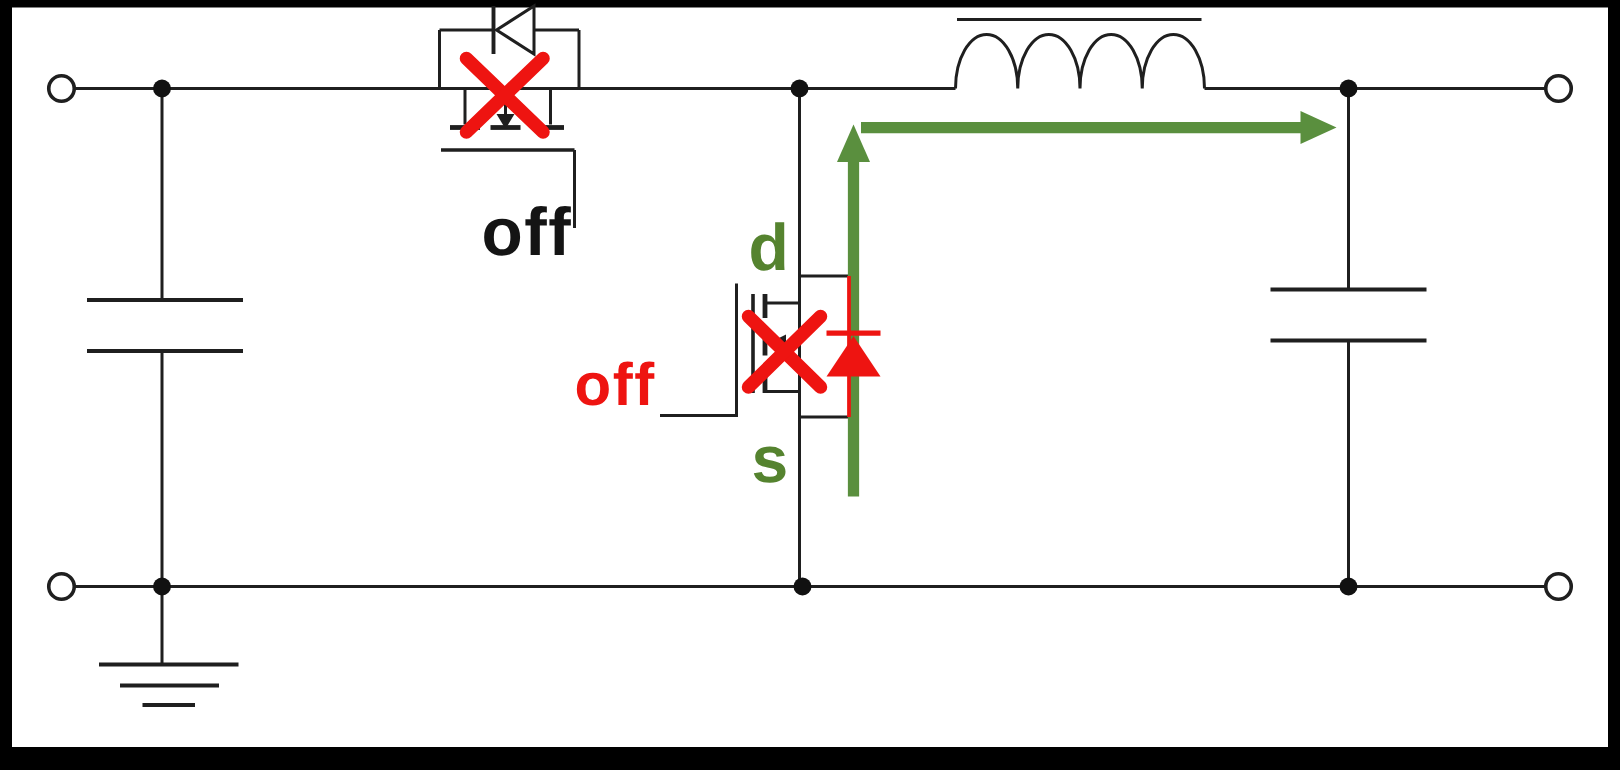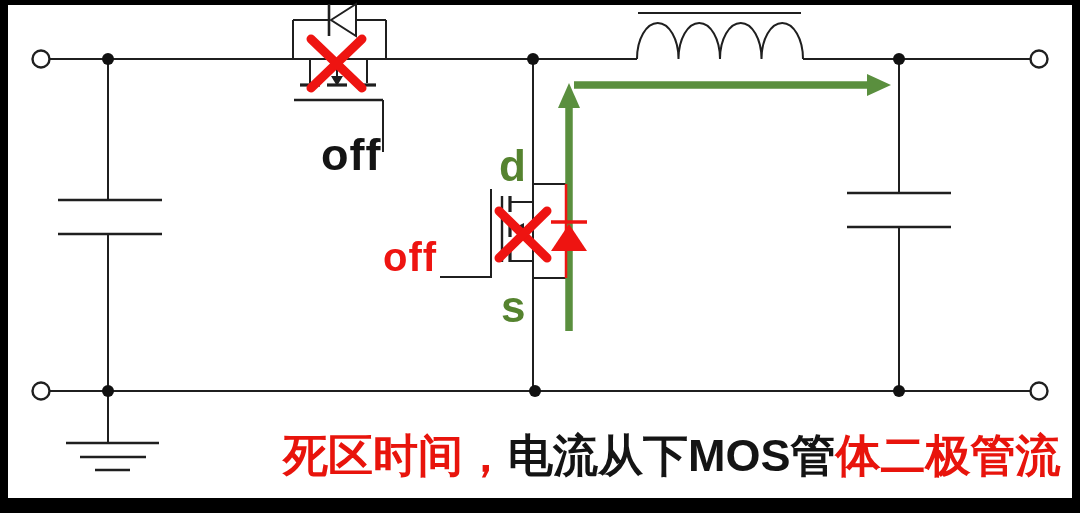--- a/index.html
+++ b/index.html
@@ -158,16 +158,13 @@
         <line x1="547" y1="211" x2="499" y2="258"></line>
       </g>
     </g>
   </svg>
 
   <span class="lbl off-black">off</span>
   <span class="lbl off-red">off</span>
   <span class="lbl d-label">d</span>
   <span class="lbl s-label">s</span>
 
-  <div class="caption">
-    <span class="cap-red">死区时间，</span><span class="cap-black">电流从下MOS管</span><span class="cap-red">体二极管流</span>
-  </div>
 </div>
 
 </body></html>

